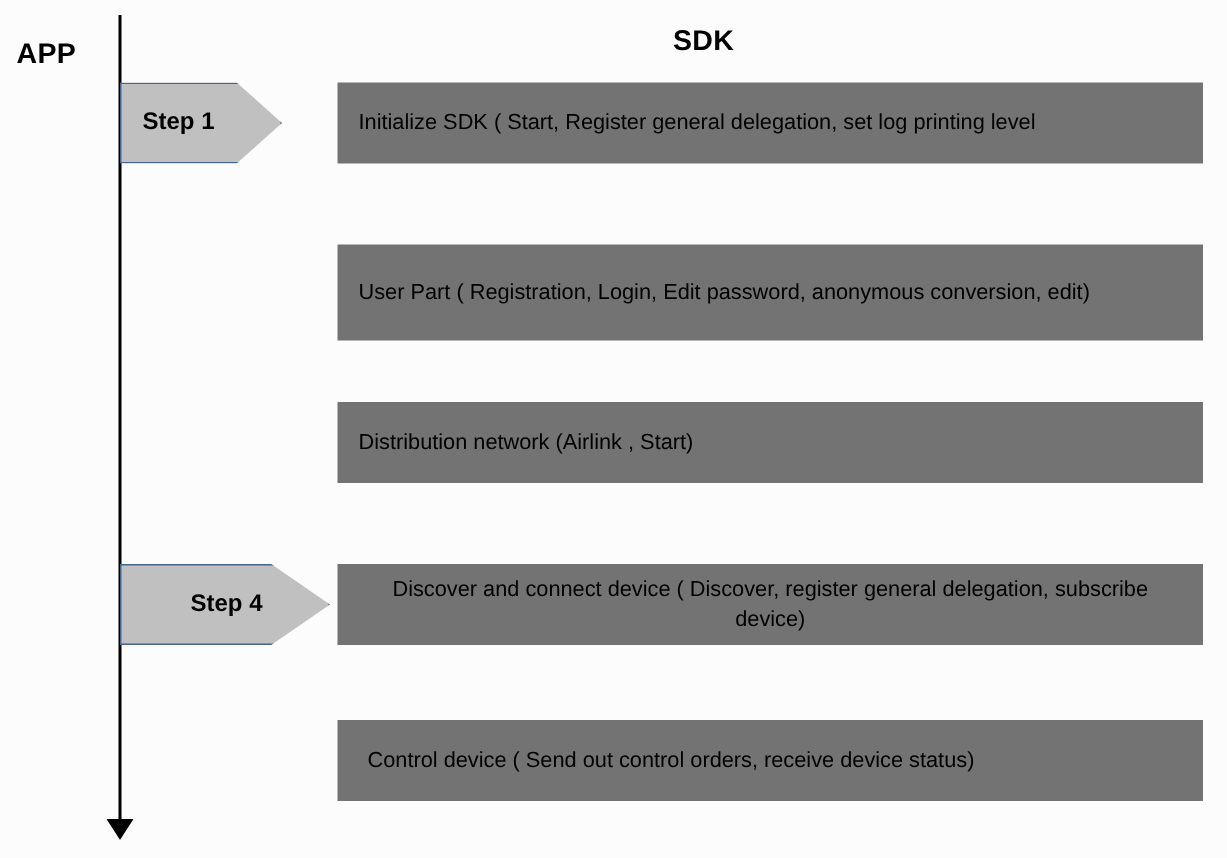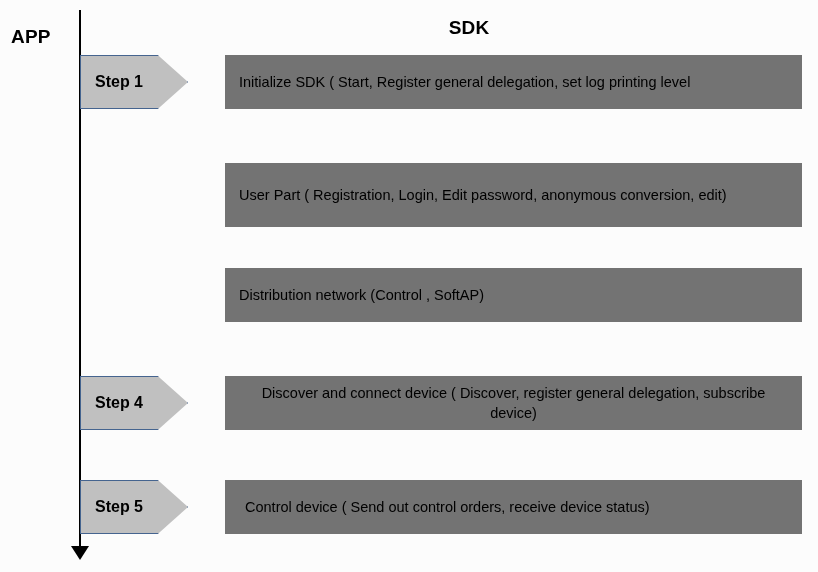--- a/index.html
+++ b/index.html
@@ -128,32 +128,28 @@
   </div>
   <div class="desc-box" style="top:55px;height:54px;">
     <span class="desc-text">Initialize SDK ( Start, Register general delegation, set log printing level</span>
   </div>
 
   <div class="desc-box" style="top:163px;height:64px;">
     <span class="desc-text">User Part ( Registration, Login, Edit password, anonymous conversion, edit)</span>
   </div>
 
   <div class="desc-box" style="top:268px;height:54px;">
-    <span class="desc-text">Distribution network (Control , SoftAP)</span>
+    <span class="desc-text">Distribution network (Airlink , Start)</span>
   </div>
 
-  <div class="step-chevron" style="top:376px;">
+  <div class="step-chevron" style="top:376px;padding-left:32px;">
     <div class="chev-body"></div>
     <span class="chev-label">Step 4</span>
   </div>
   <div class="desc-box" style="top:376px;height:54px;text-align:center;">
     <span class="desc-text">Discover and connect device ( Discover, register general delegation, subscribe device)</span>
   </div>
 
-  <div class="step-chevron" style="top:480px;">
-    <div class="chev-body"></div>
-    <span class="chev-label">Step 5</span>
-  </div>
   <div class="desc-box" style="top:480px;height:54px;padding-left:20px;">
     <span class="desc-text">Control device ( Send out control orders, receive device status)</span>
   </div>
 
 </div>
 
 </body></html>

